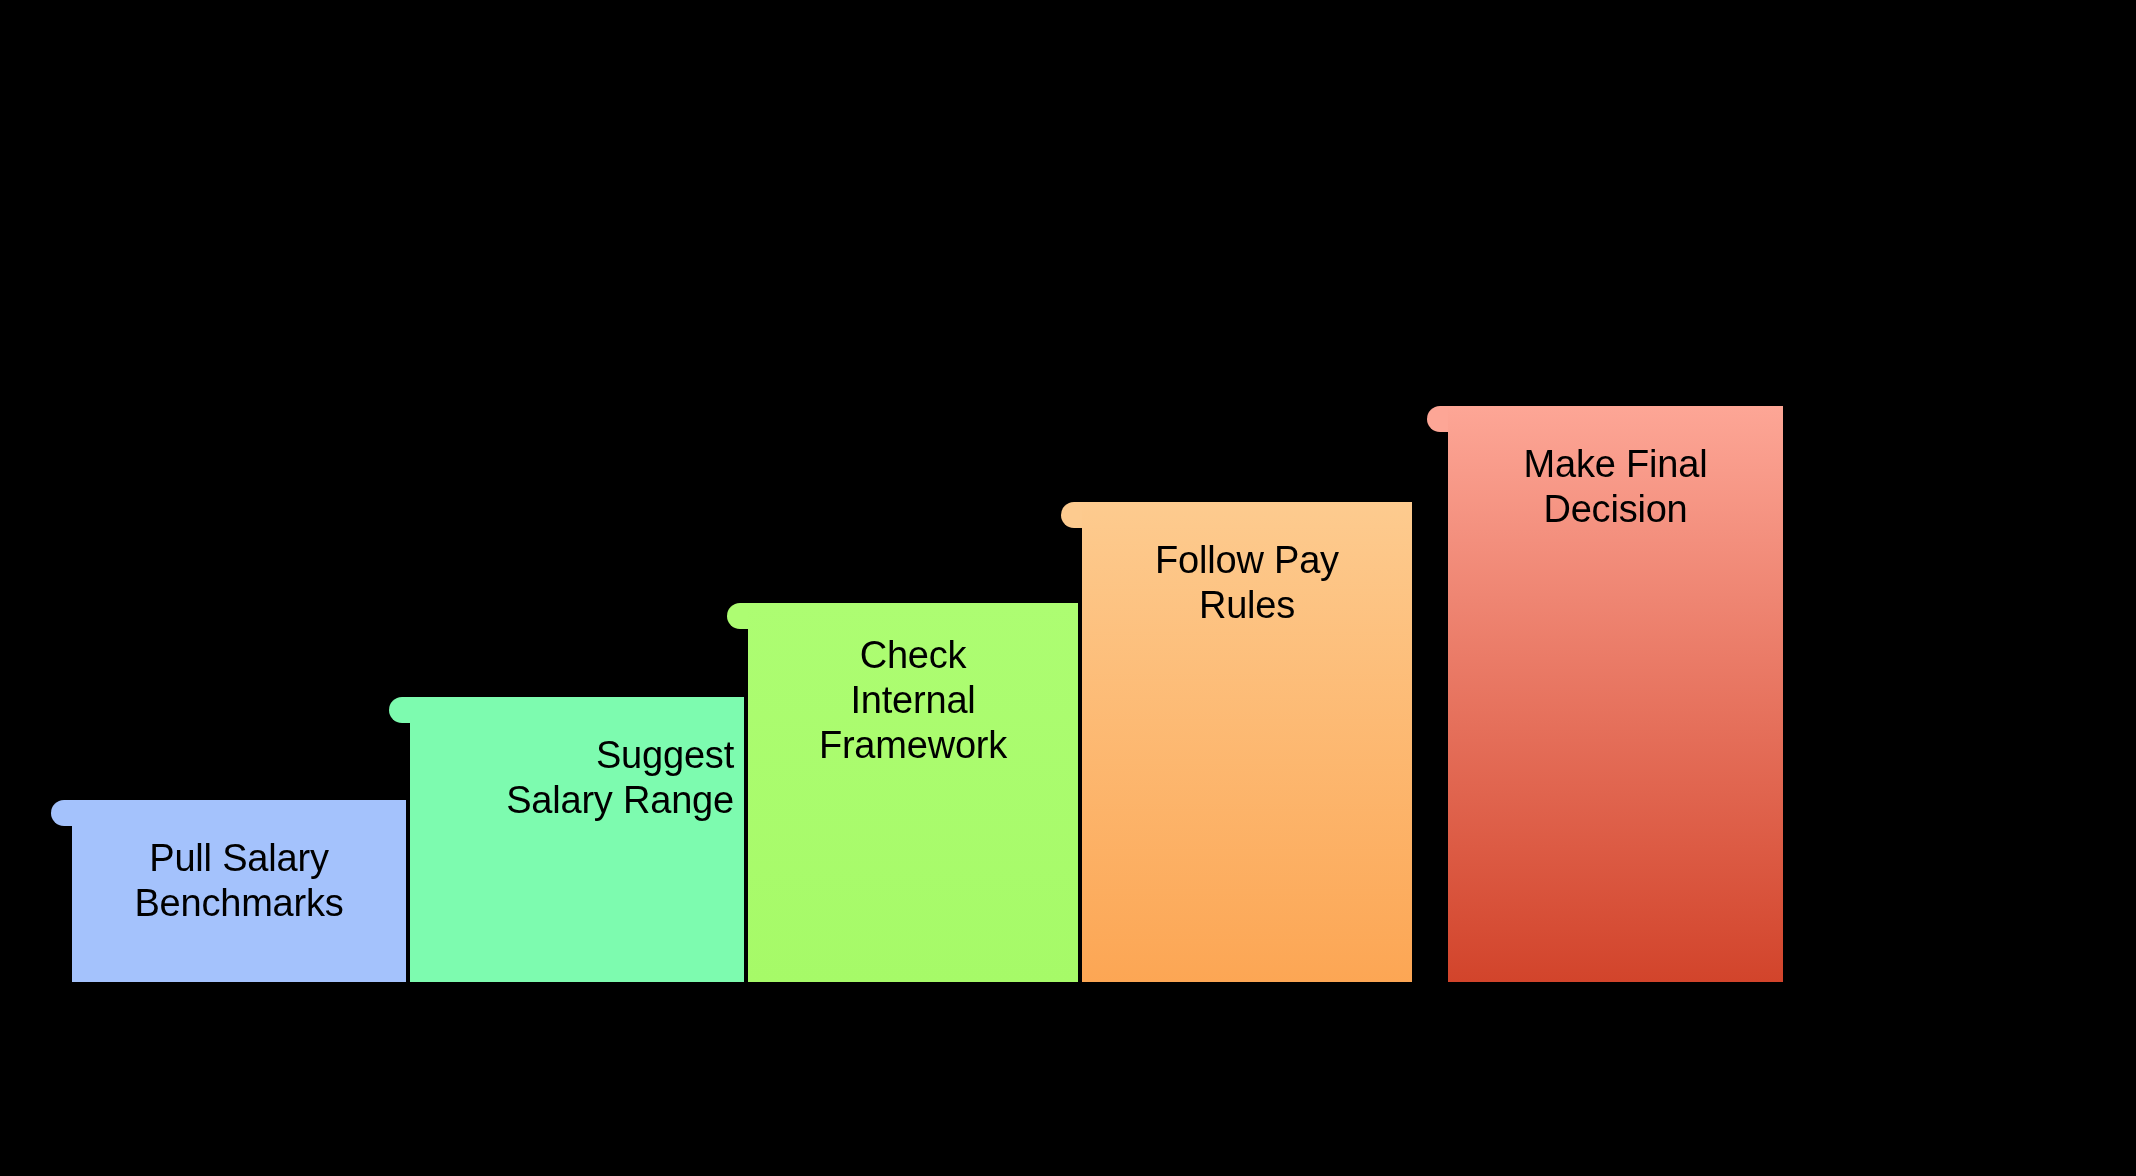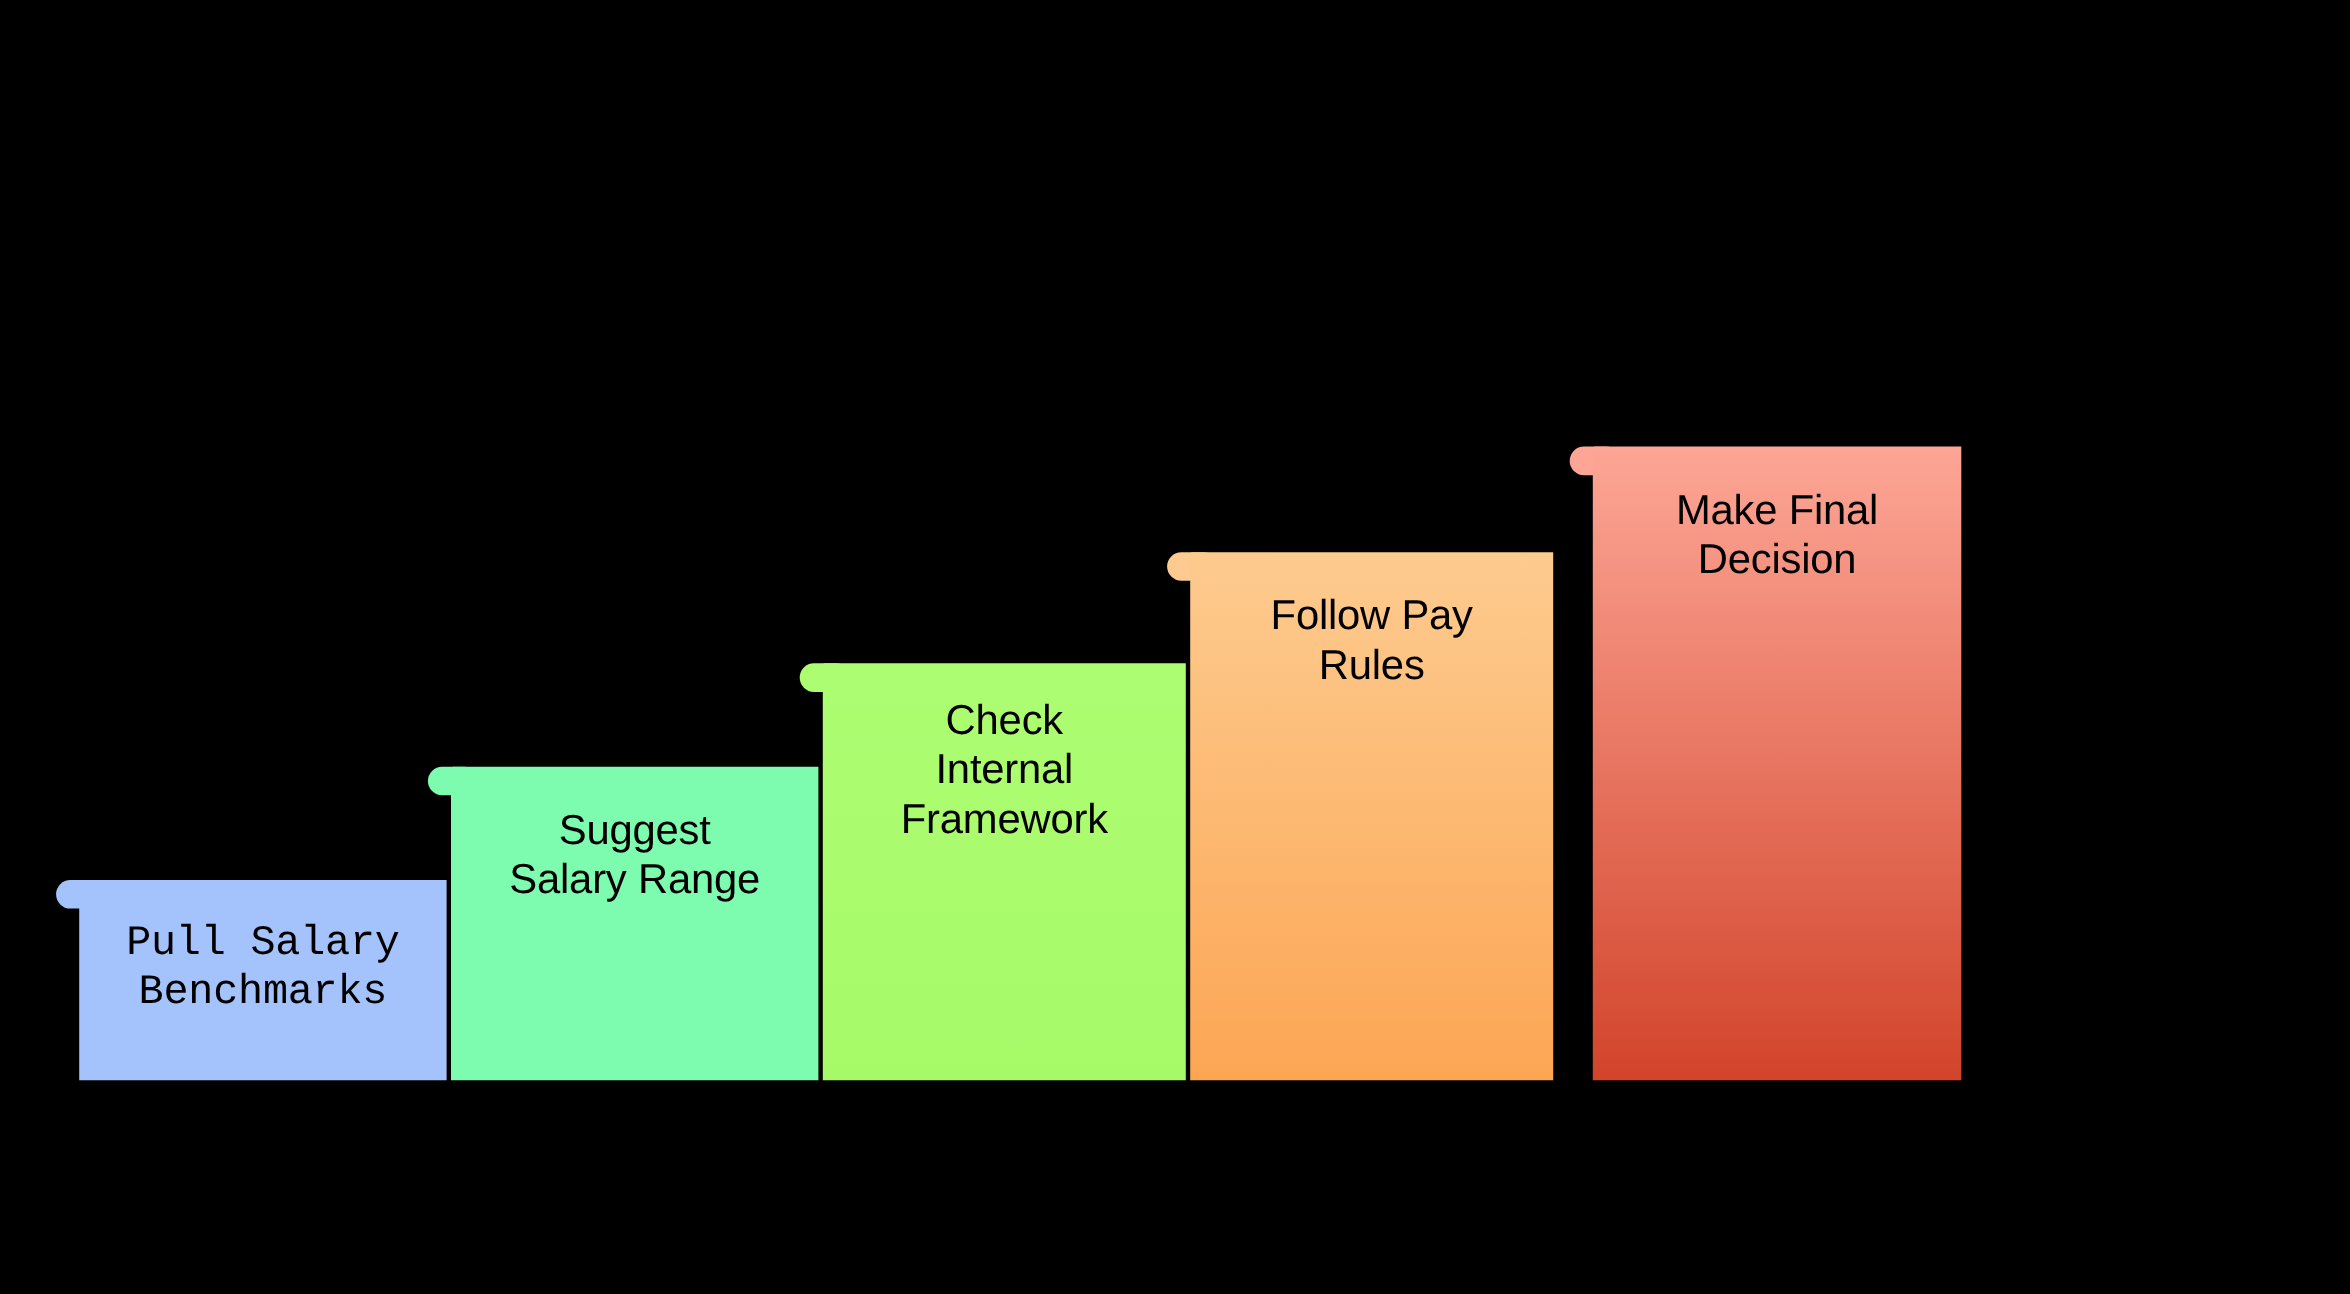--- a/index.html
+++ b/index.html
@@ -64,28 +64,28 @@
   }
 </style>
 </head>
 <body>
 
 <div id="stage">
 
   <div class="step" style="left: 72px; top: 800px; width: 334px; height: 182px;">
     <span class="step-tab" style="background: rgb(164, 194, 252);"></span>
     <span class="step-body" style="background: linear-gradient(rgb(164, 194, 252) 0%, rgb(164, 194, 252) 100%);"></span>
-    <span class="step-label" style="top: 36px; font-family: Liberation Mono, monospace;">Pull Salary
+    <span class="step-label" style="top: 36px;">Pull Salary
 Benchmarks</span>
   </div>
 
   <div class="step" style="left: 410px; top: 697px; width: 334px; height: 285px;">
     <span class="step-tab" style="background: rgb(125, 251, 175);"></span>
     <span class="step-body" style="background: linear-gradient(rgb(125, 251, 175) 0%, rgb(125, 251, 175) 100%);"></span>
-    <span class="step-label" style="top: 36px;">Suggest
+    <span class="step-label" style="top: 36px; text-align: right;">Suggest
 Salary Range</span>
   </div>
 
   <div class="step" style="left: 748px; top: 603px; width: 330px; height: 379px;">
     <span class="step-tab" style="background: rgb(173, 253, 114);"></span>
     <span class="step-body" style="background: linear-gradient(rgb(173, 253, 114) 0%, rgb(166, 250, 104) 100%);"></span>
     <span class="step-label" style="top: 30px;">Check
 Internal
 Framework</span>
   </div>

